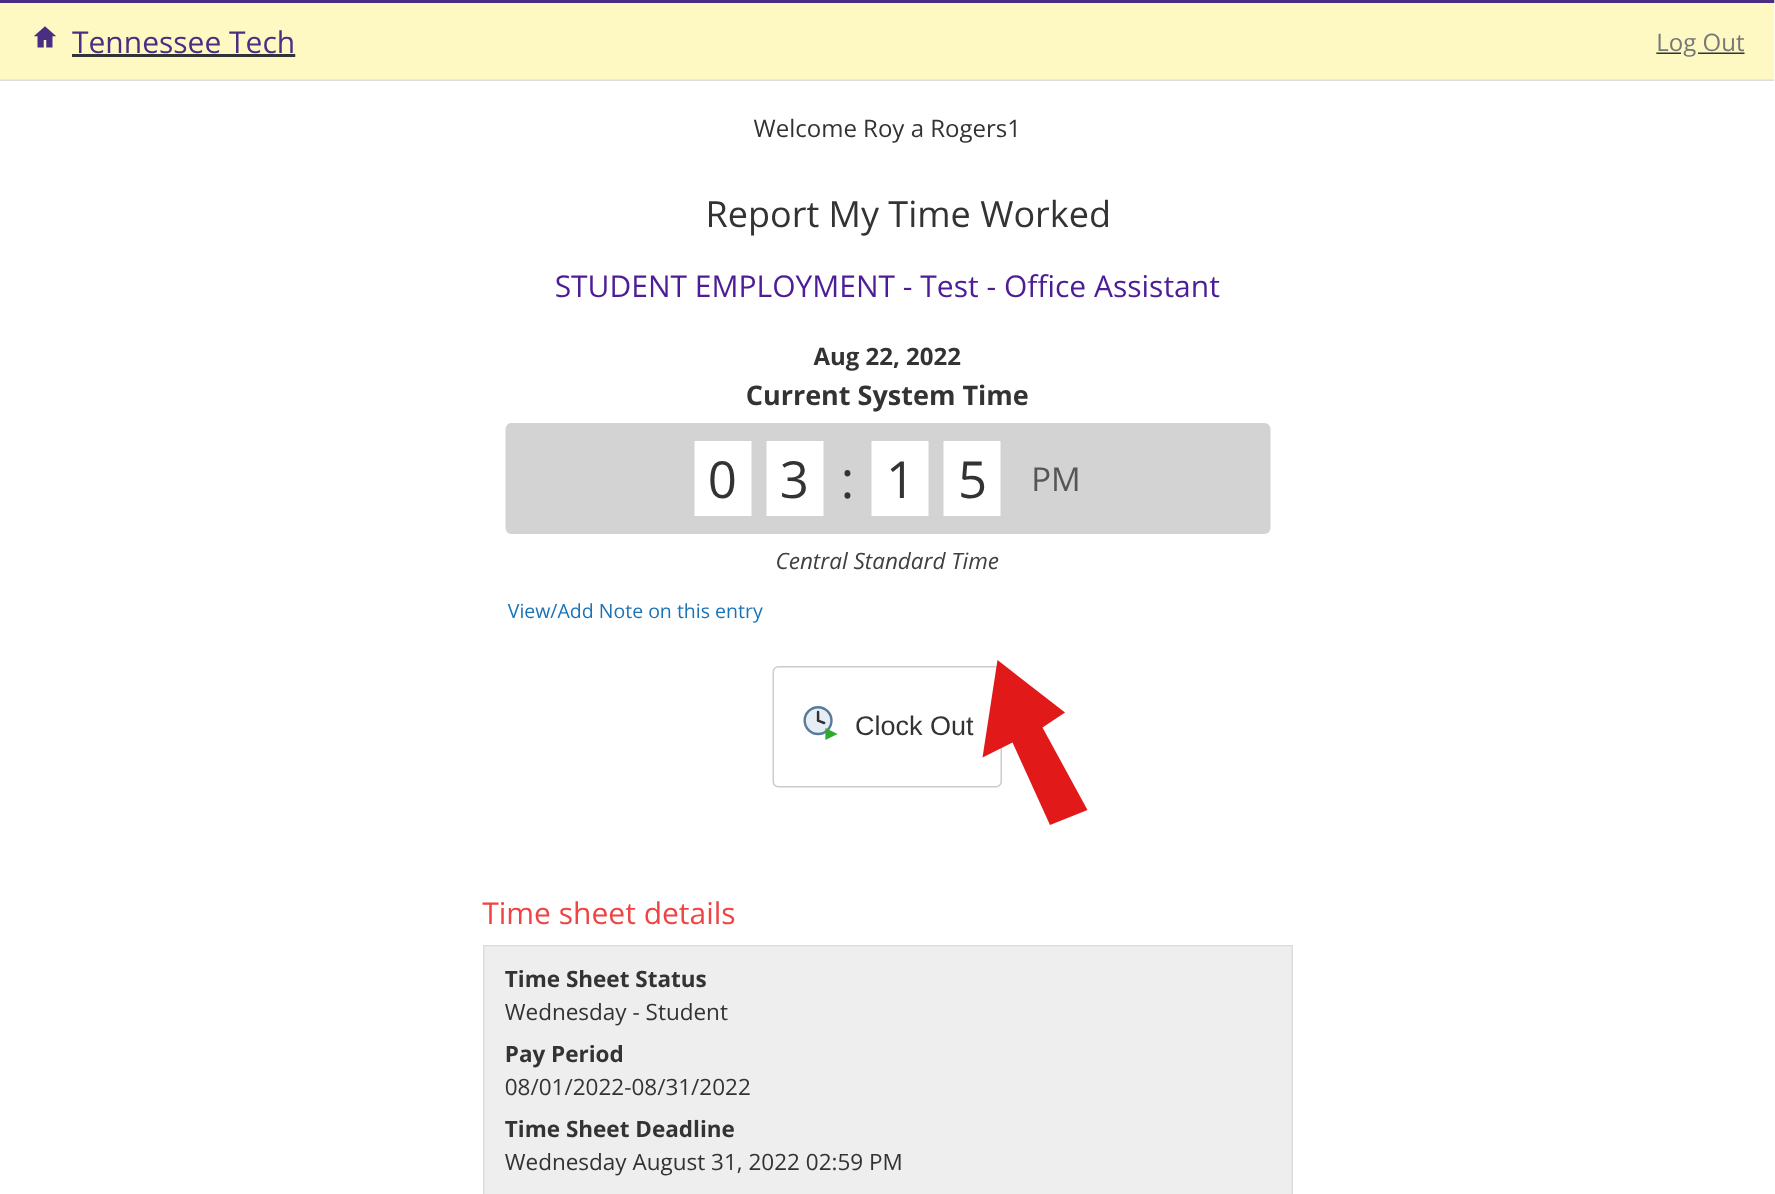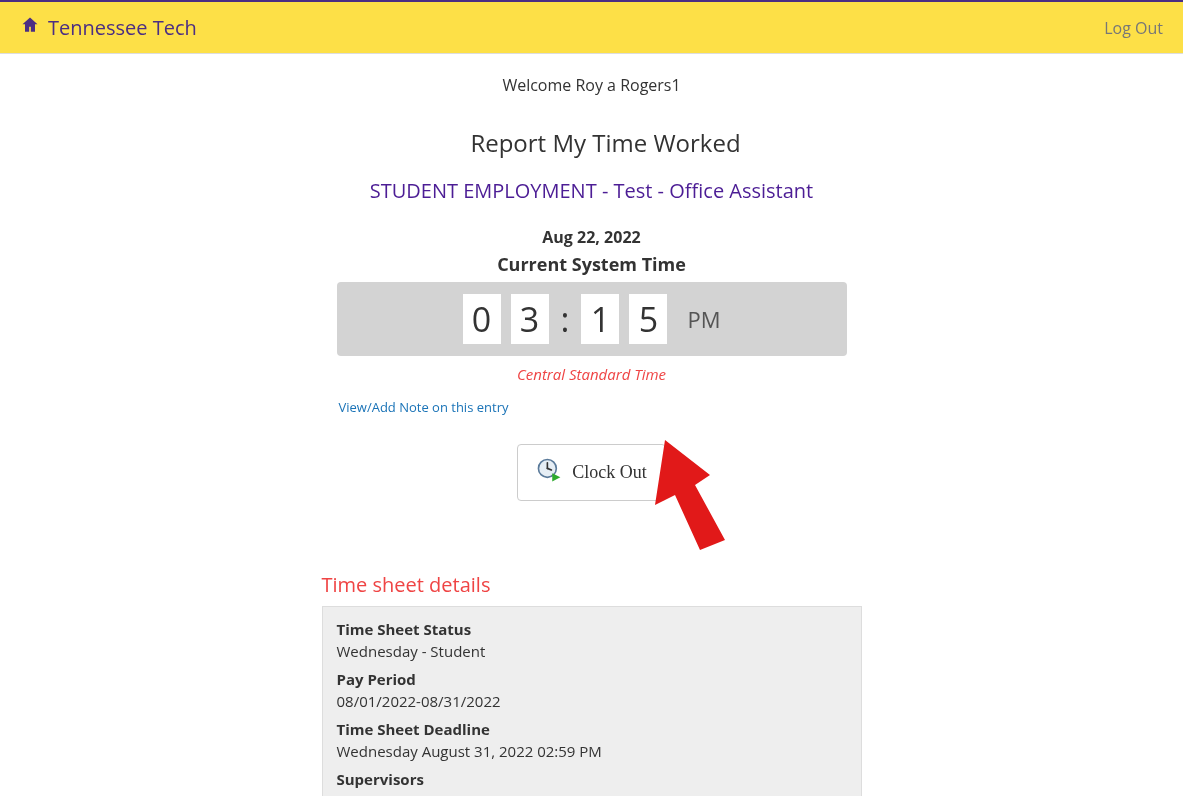--- a/index.html
+++ b/index.html
@@ -6,25 +6,26 @@
   body {
     font-family: "Segoe UI", "Open Sans", Arial, sans-serif;
     color: #333;
     background: #fff;
     width: 1183px;
   }
   .topbar {
     display: flex;
     justify-content: space-between;
     align-items: center;
-    background: #fde047;
+    background: #fef9c3;
     border-top: 2px solid #4b2e83;
     border-bottom: 1px solid #ddd;
     padding: 10px 20px;
     height: 54px;
+    text-decoration: underline;
   }
   .brand {
     display: flex;
     align-items: center;
     gap: 8px;
     color: #4b2e83;
     font-size: 20px;
     cursor: pointer;
   }
   .brand svg { width: 20px; height: 20px; fill: #4b2e83; }
@@ -51,44 +52,43 @@
     width: 38px;
     height: 50px;
     display: flex;
     align-items: center;
     justify-content: center;
     font-size: 34px;
     color: #333;
   }
   .colon { font-size: 34px; color: #333; padding: 0 2px; }
   .ampm { font-size: 22px; color: #555; margin-left: 10px; }
-  .tz { text-align: center; font-style: italic; color: #ef4444; margin-top: 8px; font-size: 15px; }
+  .tz { text-align: center; font-style: italic; color: #404040; margin-top: 8px; font-size: 15px; }
   .note-link {
     display: block;
     width: 510px;
     margin: 14px auto 0;
     text-align: left;
     color: #1a73b7;
     font-size: 13px;
     cursor: pointer;
     padding-left: 2px;
   }
   .clock-out-wrap { text-align: center; margin-top: 28px; }
   .clock-out-btn {
     display: inline-flex;
     align-items: center;
     gap: 10px;
     background: #fff;
     border: 1px solid #ccc;
     border-radius: 4px;
-    padding: 12px 18px;
+    padding: 24px 18px;
     font-size: 18px;
     color: #333;
     cursor: pointer;
-    font-family: Liberation Serif, serif;
   }
   .clock-out-btn svg { width: 26px; height: 26px; }
   .arrow {
     position: absolute;
     left: 640px;
     top: 430px;
     pointer-events: none;
   }
   .details-section { width: 540px; margin: 70px auto 0; }
   .details-heading { font-size: 20px; color: #ef4444; margin-bottom: 8px; font-weight: 400; }

